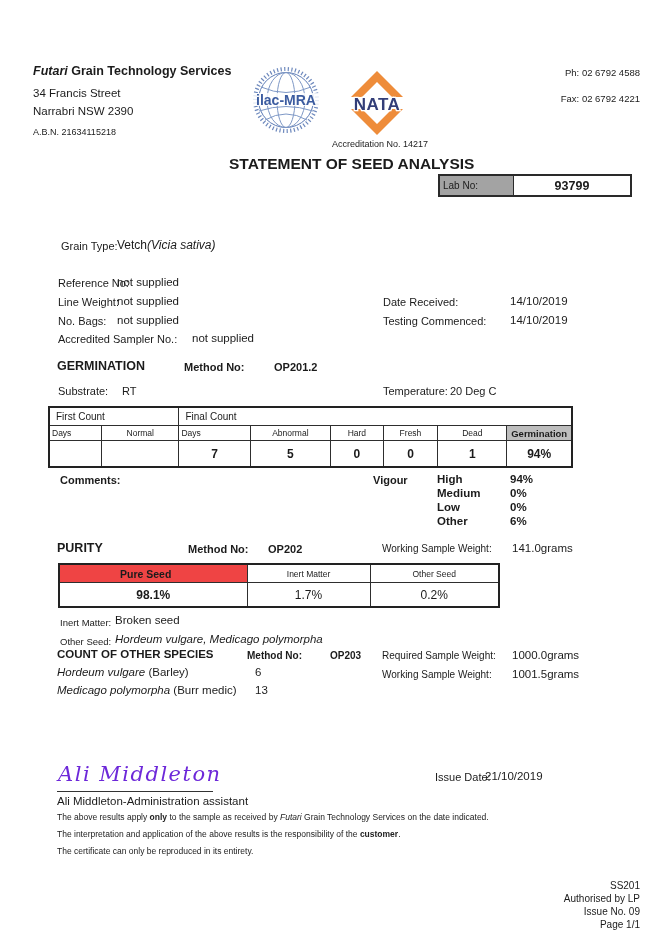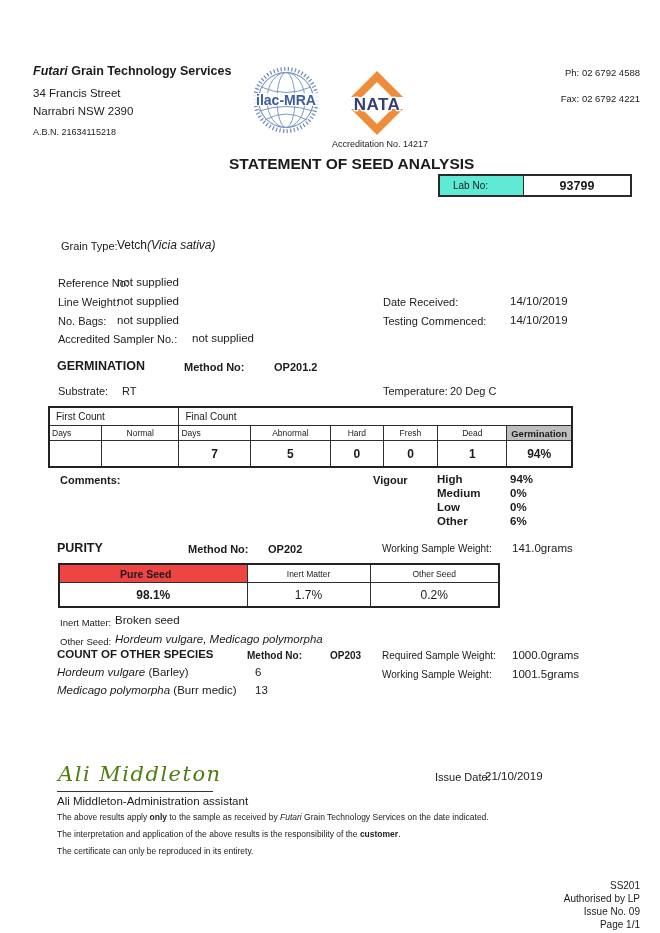--- a/index.html
+++ b/index.html
@@ -11,43 +11,43 @@
   .abs{position:absolute;white-space:nowrap;}
   .b{font-weight:bold;}
   .i{font-style:italic;}
   .f9{font-size:9px;}  .f95{font-size:9.5px;} .f10{font-size:10px;}
   .f105{font-size:11px;} .f115{font-size:11.5px;} .f12{font-size:12px;}
   .f125{font-size:12.5px;} .f155{font-size:15.5px;}
   .right{text-align:right;}
 
   
   .labno{border:2px solid #2a2a2a;display:flex;width:190px;height:19px;}
-  .labno .lbl{background:#5eead4;width:70px;border-right:1.5px solid #2a2a2a;
-    font-size:10px;display:flex;align-items:center;padding-left:13px;}
+  .labno .lbl{background:#a3a3a3;width:70px;border-right:1.5px solid #2a2a2a;
+    font-size:10px;display:flex;align-items:center;padding-left:3px;}
   .labno .val{flex:1;display:flex;align-items:center;justify-content:center;
     font-weight:bold;font-size:12.5px;}
 
   
   table.doc{border-collapse:collapse;table-layout:fixed;}
   table.doc td,table.doc th{border:1px solid #2e2e2e;padding:0;overflow:hidden;}
   table.doc{border:2px solid #222;}
   .germ{width:525px;}
   .germ .grp{font-size:10px;text-align:left;padding:1px 0 1px 6px;height:15px;font-weight:normal;}
   .germ .colh{font-size:8.5px;font-weight:normal;text-align:center;height:14px;}
   .germ .colh.left{text-align:left;padding-left:2px;}
   .germ .colh.gray{background:#bdbdbd;font-weight:bold;font-size:9.5px;}
   .germ .dat{height:25px;text-align:center;font-size:12px;font-weight:bold;vertical-align:middle;}
   .pur{width:440px;}
   .pur .hdr{height:17px;font-size:8.5px;font-weight:normal;text-align:center;vertical-align:middle;}
   .pur .hdr.gray{background:#ef4444;font-weight:bold;font-size:10.5px;}
   .pur .dat{height:23px;text-align:center;font-size:12px;vertical-align:middle;}
   .pur .dat.b{font-weight:bold;}
 
   .sig{font-family:"DejaVu Serif",serif;font-style:italic;font-size:21px;
-       letter-spacing:1.5px;color:#4d7c0f;}
+       letter-spacing:1.5px;color:#6d28d9;}
   .sigline{width:156px;height:0;border-bottom:1.5px solid #333;}
   .fineprint{font-size:8.5px;color:#222;}
   .footer{line-height:13px;font-size:10px;text-align:right;width:200px;}
 </style>
 </head>
 <body>
 
 <div class="page">
 
   <div class="abs f125" style="left:33px;top:64px;"><span class="b i">Futari</span><span class="b"> Grain Technology Services</span></div>

